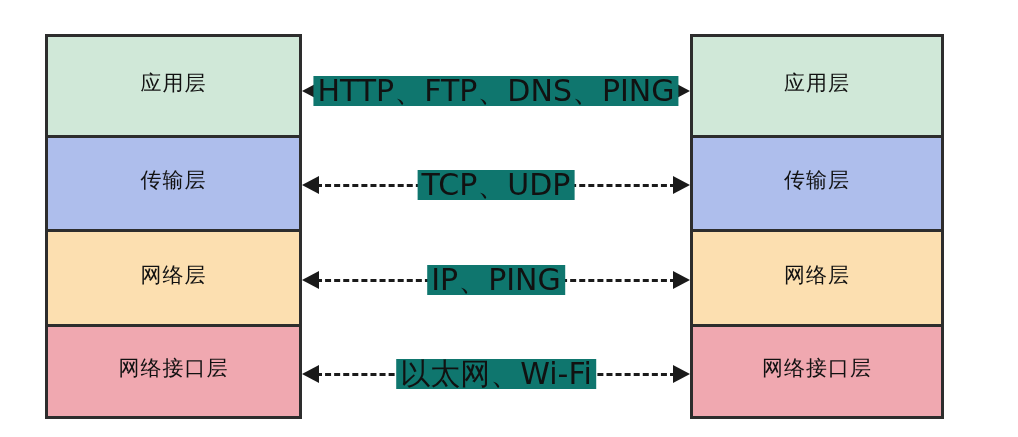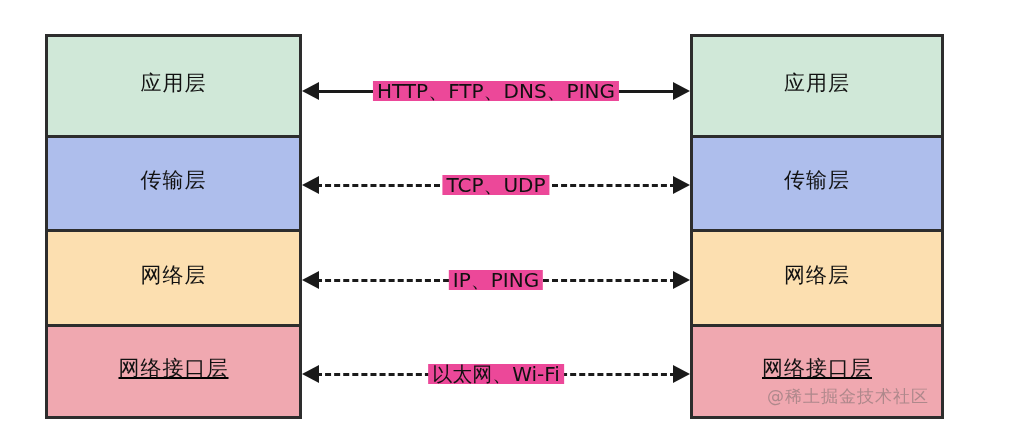--- a/index.html
+++ b/index.html
@@ -34,21 +34,21 @@
   .stack-right { left: 690px; width: 254px; height: 385px; }
 
   .layer-box {
     position: relative;
     display: flex;
     align-items: center;
     justify-content: center;
     box-sizing: border-box;
     border-bottom: 3px solid #2d2d2d;
   }
-  .layer-box:last-child { border-bottom: none; text-decoration: underline; }
+  .layer-box:last-child { border-bottom: none; }
 
   .layer-label {
     font-size: 21px;
     color: #111111;
     letter-spacing: 1px;
     line-height: 1;
     position: relative;
     top: -3px;
     white-space: nowrap;
   }
@@ -82,23 +82,23 @@
     border-bottom: 9px solid transparent;
   }
   .arrow-head.left  { left: 0;  border-right: 17px solid #1a1a1a; }
   .arrow-head.right { right: 0; border-left: 17px solid #1a1a1a; }
 
   .conn-label {
     position: absolute;
     left: 50%;
     transform: translate(-50%, -50%);
     top: 0;
-    background: #ec4899;
+    background: #0f766e;
     padding: 0 4px;
-    font-size: 20px;
+    font-size: 30px;
     color: #111111;
     white-space: nowrap;
     line-height: 1;
   }
 
   
   .watermark {
     position: absolute;
     right: 12px;
     bottom: 8px;
@@ -133,21 +133,20 @@
       <span class="layer-label">应用层</span>
     </div>
     <div class="layer-box" style="height: 94px; background: rgb(174, 190, 236);">
       <span class="layer-label">传输层</span>
     </div>
     <div class="layer-box" style="height: 95px; background: rgb(252, 223, 176);">
       <span class="layer-label">网络层</span>
     </div>
     <div class="layer-box" style="height: 89px; background: rgb(240, 168, 176);">
       <span class="layer-label">网络接口层</span>
-      <span class="watermark">@稀土掘金技术社区</span>
     </div>
   </div>
 
   <div class="connector" style="top:91px;">
     <div class="conn-line"></div>
     <div class="arrow-head left"></div>
     <div class="arrow-head right"></div>
     <span class="conn-label">HTTP、FTP、DNS、PING</span>
   </div>
 

